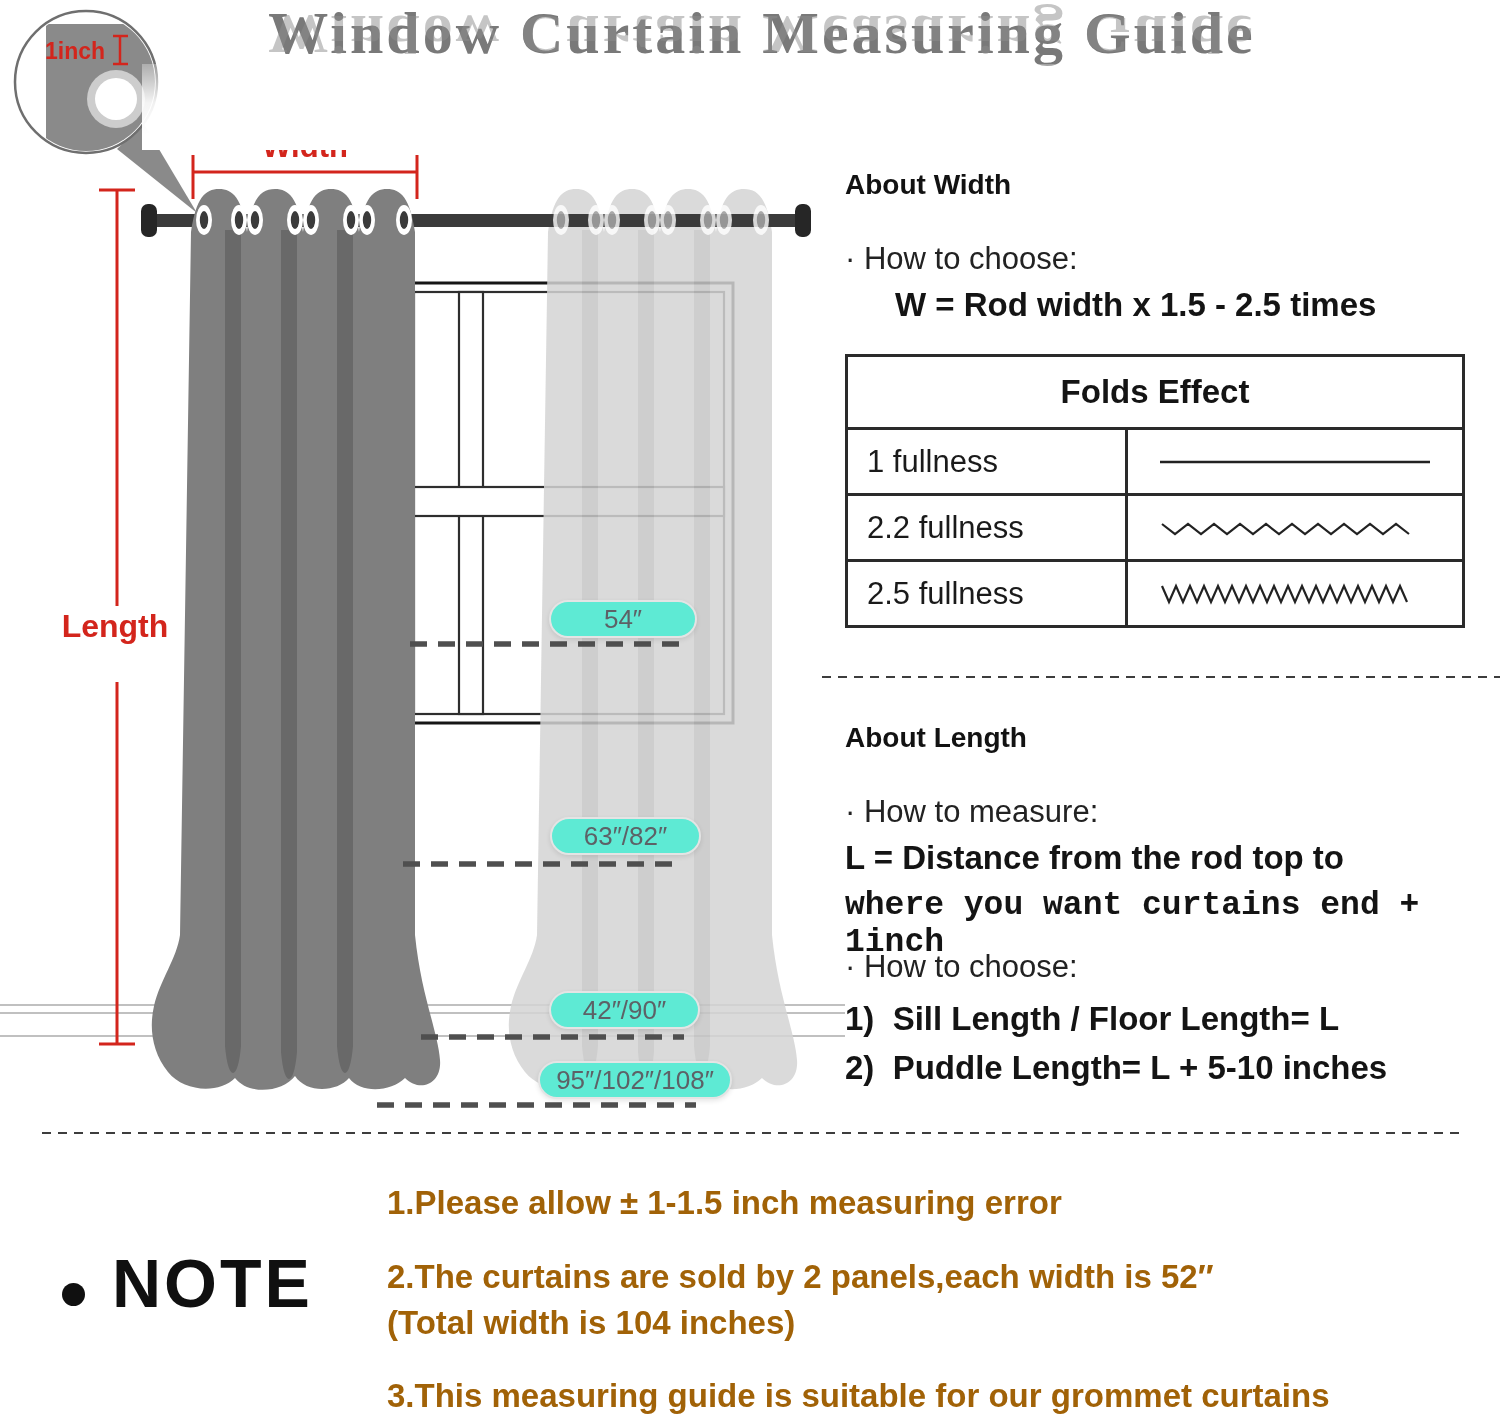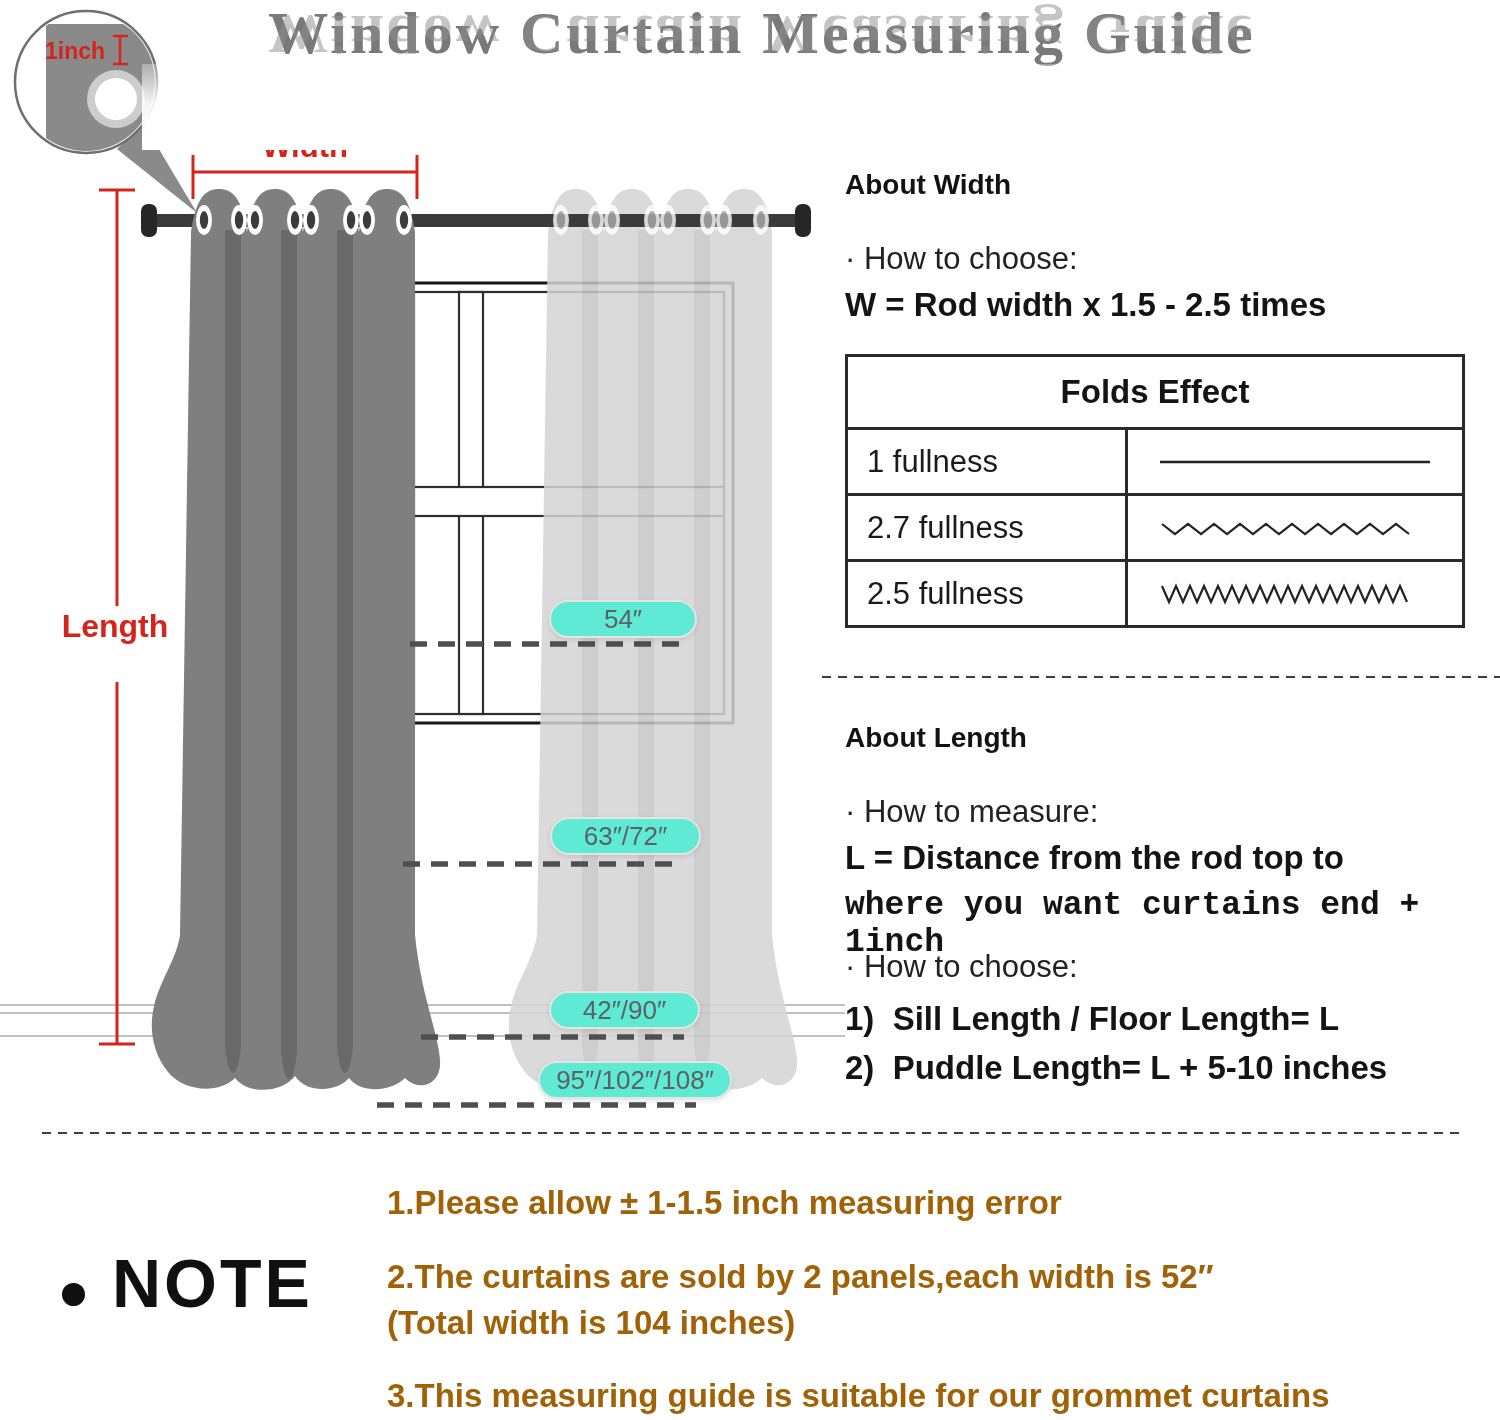--- a/index.html
+++ b/index.html
@@ -42,21 +42,21 @@
   .pill-63  { left:550px; top:817px; width:147px; }
   .pill-84  { left:549px; top:991px; width:147px; }
   .pill-95  { left:538px; top:1061px; width:190px; }
 
   
   .h2 { font-size:28px; font-weight:bold; color:#121212; }
   .body-reg { font-size:31px; color:#222; }
   .body-bold { font-size:33px; font-weight:600; color:#141414; white-space:pre-wrap; }
   #about-width-h  { left:845px; top:169px; }
   #aw-choose      { left:845px; top:241px; }
-  #aw-formula     { left:845px; top:286px;text-align:center; }
+  #aw-formula     { left:895px; top:286px;text-align:center; }
   #about-length-h { left:845px; top:722px; }
   #al-measure     { left:845px; top:794px; }
   #al-form1       { left:845px; top:839px; }
   #al-form2       { left:845px; top:887px;font-family:Liberation Mono, monospace; }
   #al-choose      { left:845px; top:949px; }
   #al-item1       { left:845px; top:1000px; }
   #al-item2       { left:845px; top:1049px; }
 
   
   .folds-table {
@@ -211,40 +211,40 @@
     <div class="title-main">Window Curtain Measuring Guide</div>
     <div class="title-reflect">Window Curtain Measuring Guide</div>
     <div class="title-fade"></div>
   </div>
 
   <div class="txt red-label lens-label">1inch</div>
   <div class="txt red-label width-label">Width</div>
   <div class="txt red-label length-label">Length</div>
 
   <div class="pill pill-54">54″</div>
-  <div class="pill pill-63">63″/72″</div>
+  <div class="pill pill-63">63″/82″</div>
   <div class="pill pill-84">42″/90″</div>
   <div class="pill pill-95">95″/102″/108″</div>
 
   <div class="txt h2" id="about-width-h">About Width</div>
   <div class="txt body-reg" id="aw-choose">· How to choose:</div>
   <div class="txt body-bold" id="aw-formula">W = Rod width x 1.5 - 2.5 times</div>
 
   <div class="folds-table">
     <div class="ft-header">Folds Effect</div>
     <div class="ft-row">
       <div class="ft-label">1 fullness</div>
       <div class="ft-pattern">
         <svg width="290" height="26">
             <line x1="10" y1="13" x2="280" y2="13" stroke="#222" stroke-width="2.4"></line>
           </svg>
       </div>
     </div>
     <div class="ft-row">
-      <div class="ft-label">2.7 fullness</div>
+      <div class="ft-label">2.2 fullness</div>
       <div class="ft-pattern">
         <svg width="290" height="26">
             <path d="M12,9 l13,10 l13,-10 l13,10 l13,-10 l13,10 l13,-10 l13,10 l13,-10 l13,10 l13,-10 l13,10 l13,-10 l13,10 l13,-10 l13,10 l13,-10 l13,10 l13,-10 l13,10" fill="none" stroke="#222" stroke-width="2.2"></path>
           </svg>
       </div>
     </div>
     <div class="ft-row">
       <div class="ft-label">2.5 fullness</div>
       <div class="ft-pattern">
         <svg width="290" height="30">

